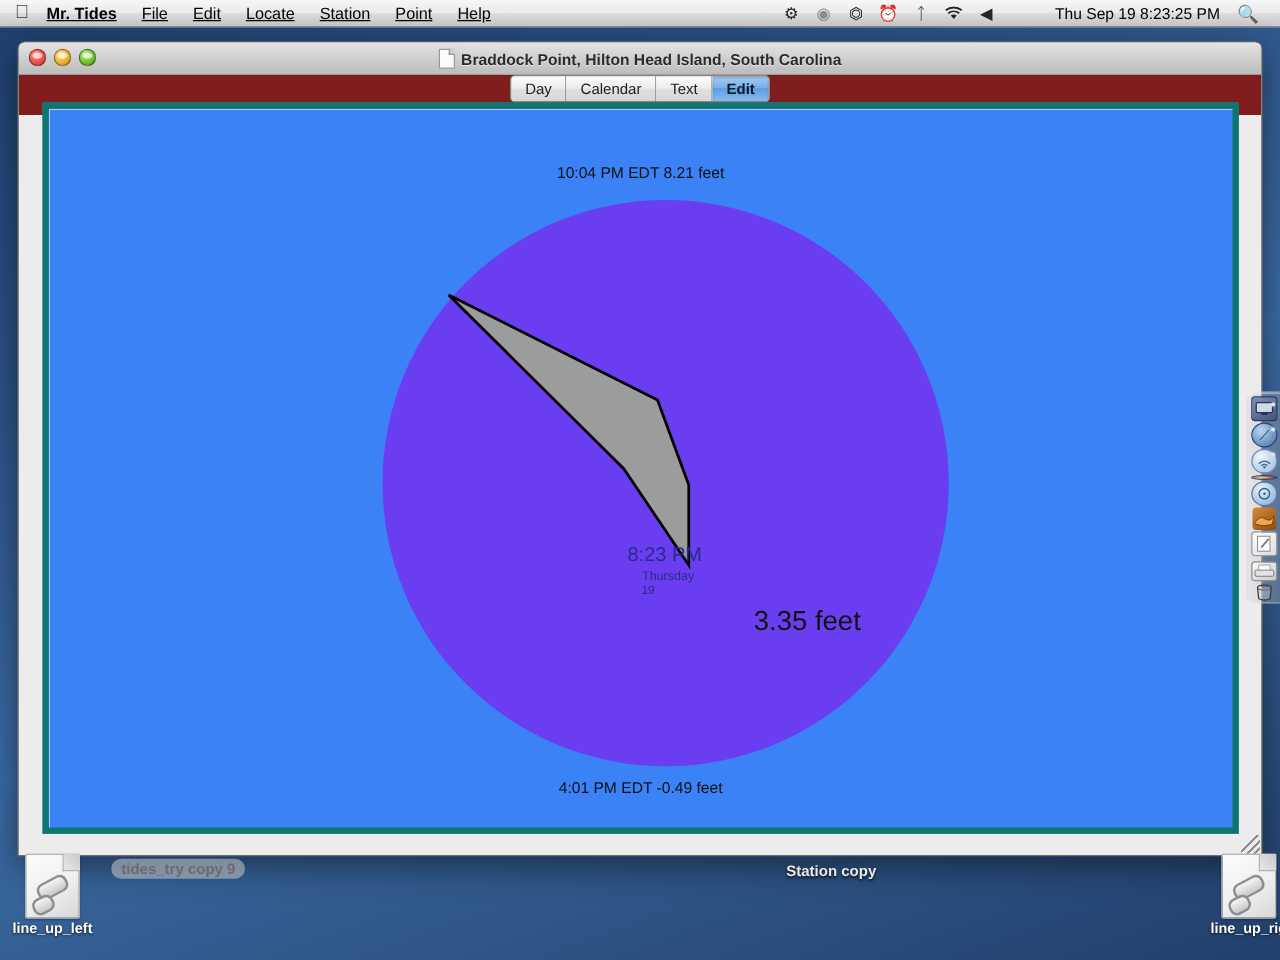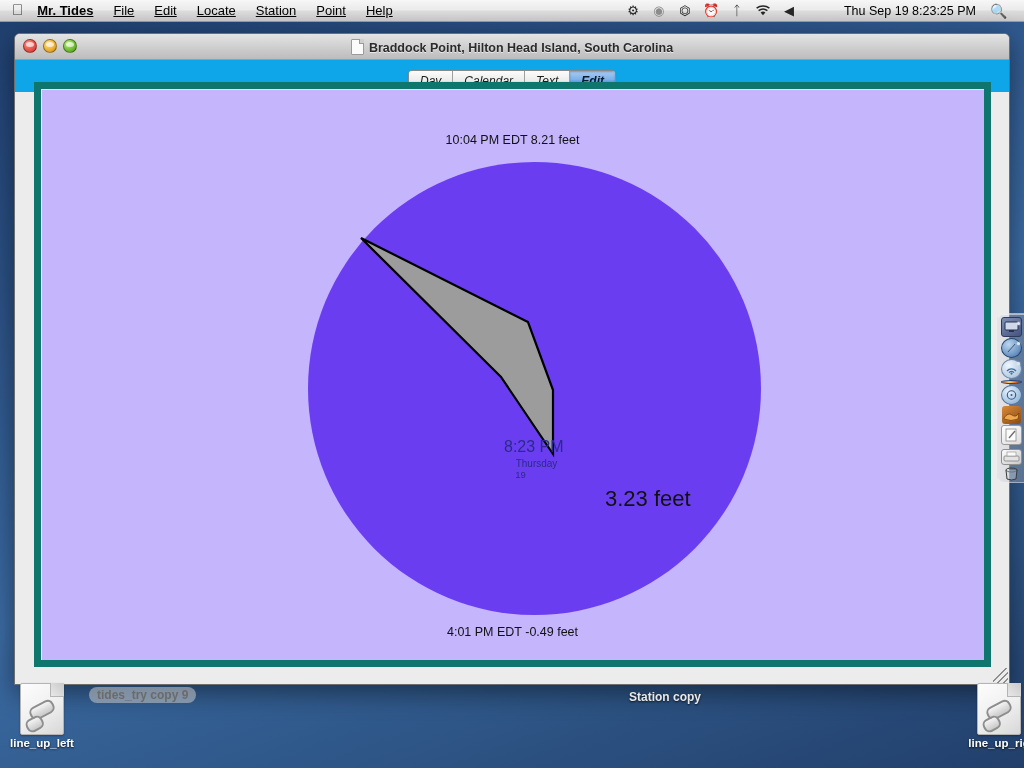--- a/index.html
+++ b/index.html
@@ -160,24 +160,23 @@
     width: 4px; height: 4px;
     background: #cfcfcf;
     border-left: 1px solid #9a9a9a;
     border-bottom: 1px solid #9a9a9a;
   }
 
   
   .tabs-row {
     height: 32px;
     display: flex;
-    align-items: flex-end;
+    align-items: flex-start;
     justify-content: center;
-    background: #0ea5e9;
-    font-style: italic;
+    background: #7f1d1d;
   }
   .segmented {
     display: flex;
     height: 20px;
     border: 1px solid #888;
     border-radius: 4px;
     overflow: hidden;
     background: linear-gradient(to bottom, #fdfdfd, #e2e2e2);
     box-shadow: 0 1px 1px rgba(0,0,0,0.14);
   }
@@ -201,22 +200,22 @@
     box-shadow: inset 0 1px 2px rgba(0,0,0,0.25);
   }
 
   
   .panel {
     position: absolute;
     left: 19px;
     top: 48px;
     width: 957px;
     height: 585px;
-    background: #c4b5fd;
-    border: 7px solid #0f766e;
+    background: #3b82f6;
+    border: 5px solid #0f766e;
     box-shadow: inset 1px 1px 0 rgba(255,255,255,0.6);
     box-sizing: border-box;
   }
 
   .tide-label {
     position: absolute;
     left: 0;
     width: 100%;
     text-align: center;
     font-size: 12.5px;
@@ -475,21 +474,21 @@
       <div class="clock-wrap">
         <div class="tide-disc"></div>
 
         <svg class="hand-svg" viewBox="0 0 453 453">
           <polygon points="53,76 220,160 245,228 245,292 193,215" fill="#9c9c9c" stroke="#000000" stroke-width="2.2" stroke-linejoin="miter"></polygon>
         </svg>
 
         <div class="clock-time">8:23 PM</div>
         <div class="clock-weekday">Thursday</div>
         <div class="clock-daynum">19</div>
-        <div class="height-readout">3.23 feet</div>
+        <div class="height-readout">3.35 feet</div>
       </div>
 
       <div class="tide-label bottom">4:01 PM EDT -0.49 feet</div>
     </div>
 
     <div class="resize-grip"></div>
   </div>
 
   <div class="desktop-icon" style="left:5px; top:683px;">
     <div class="di-img">

